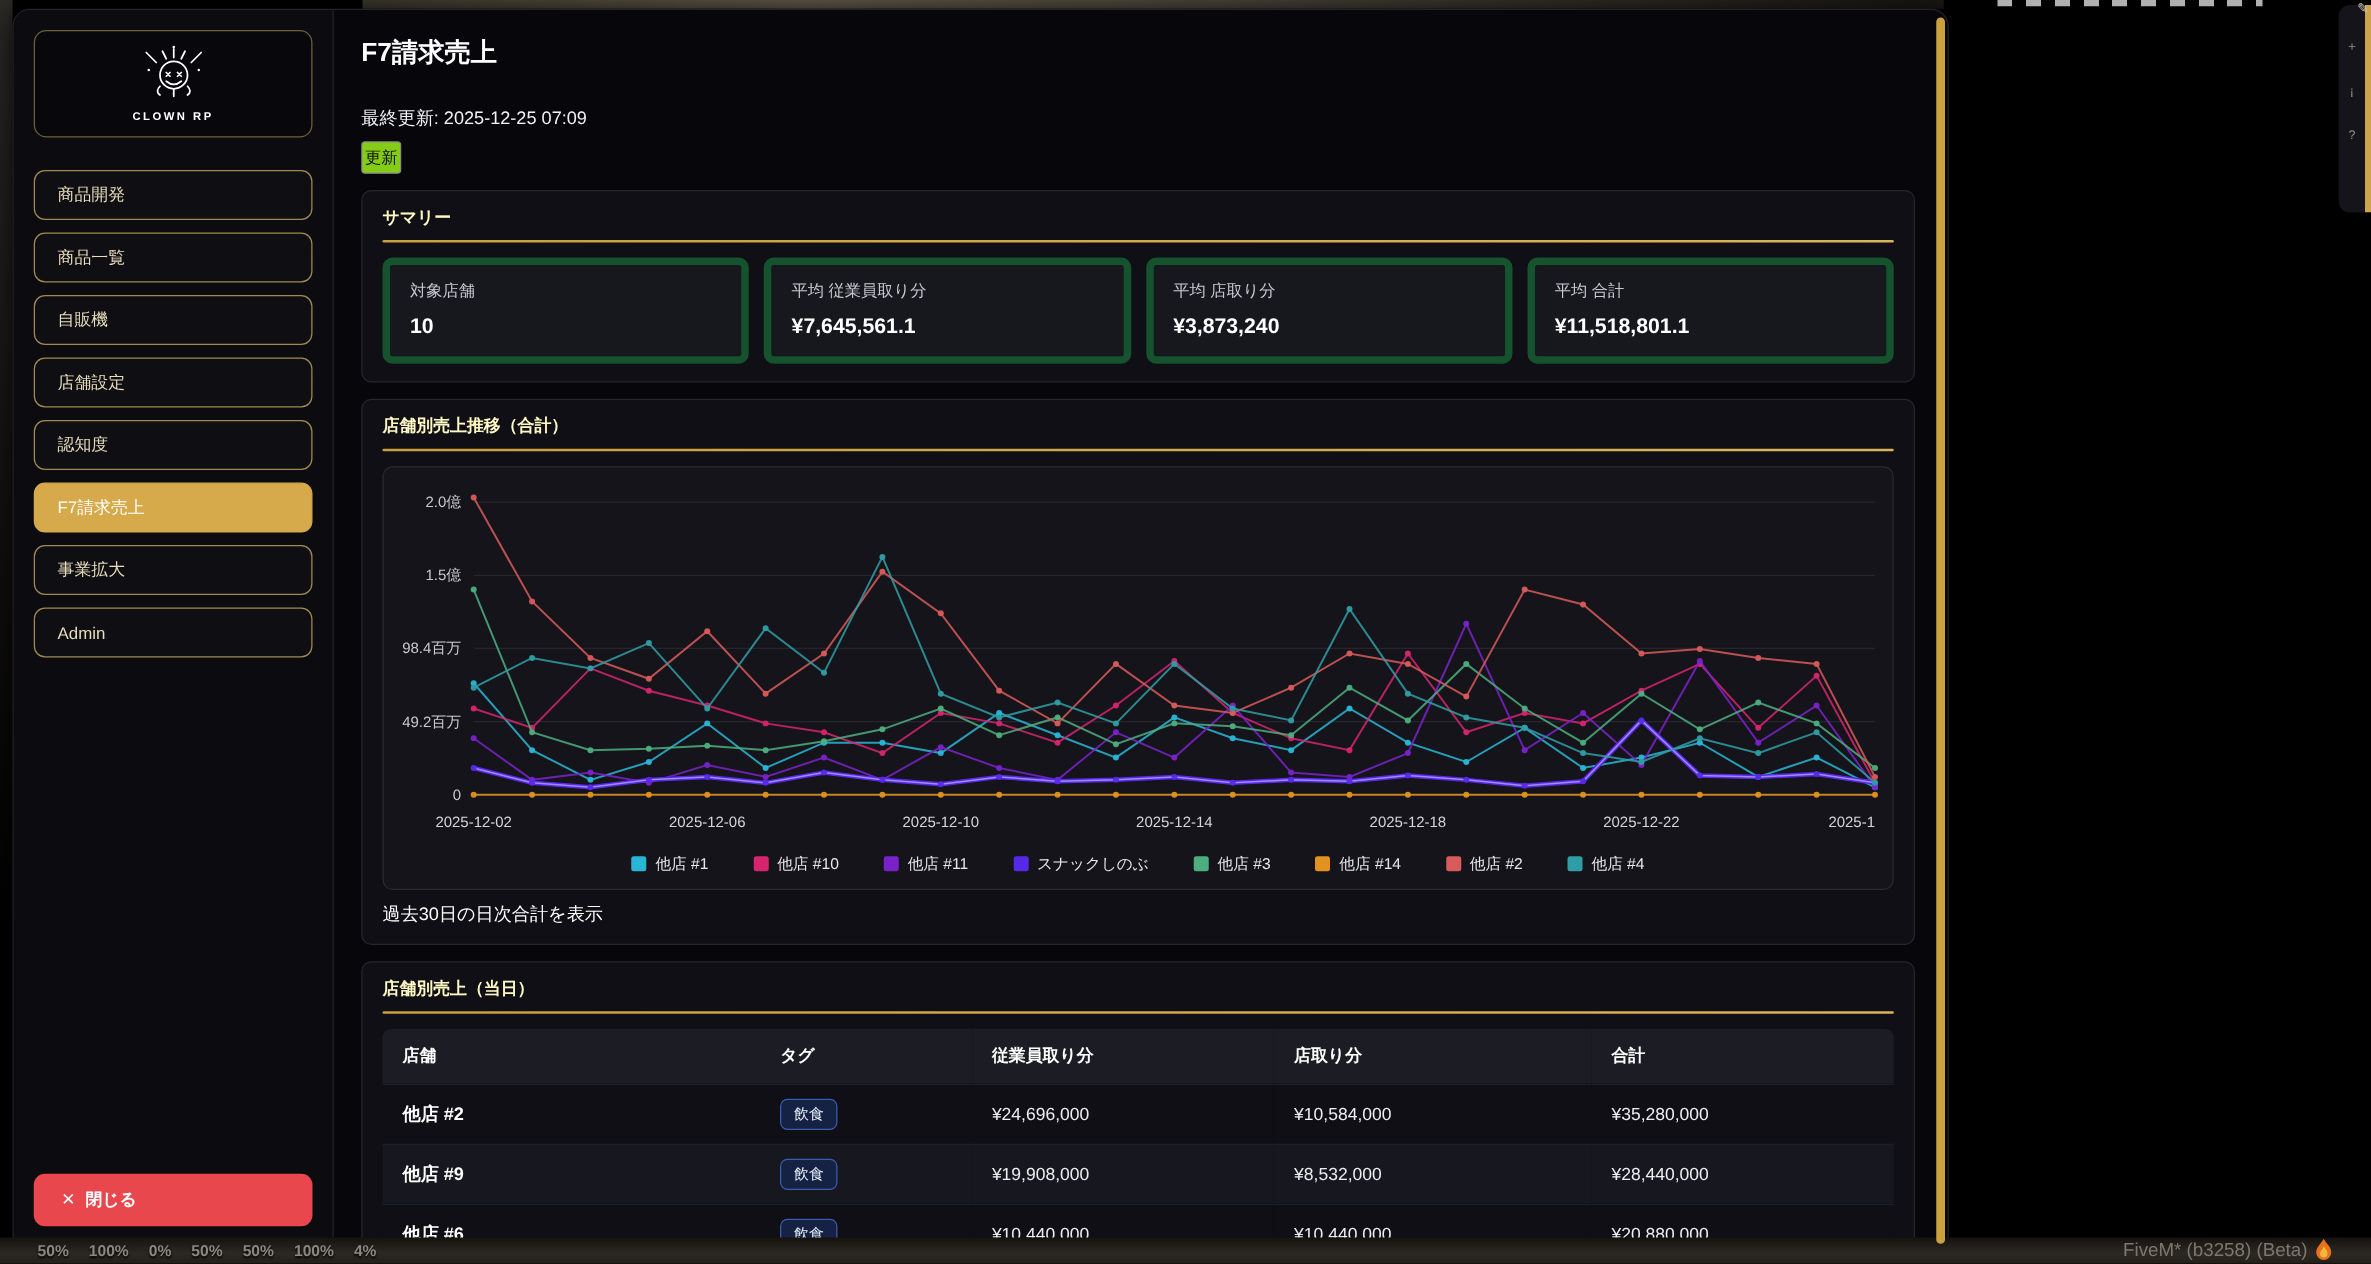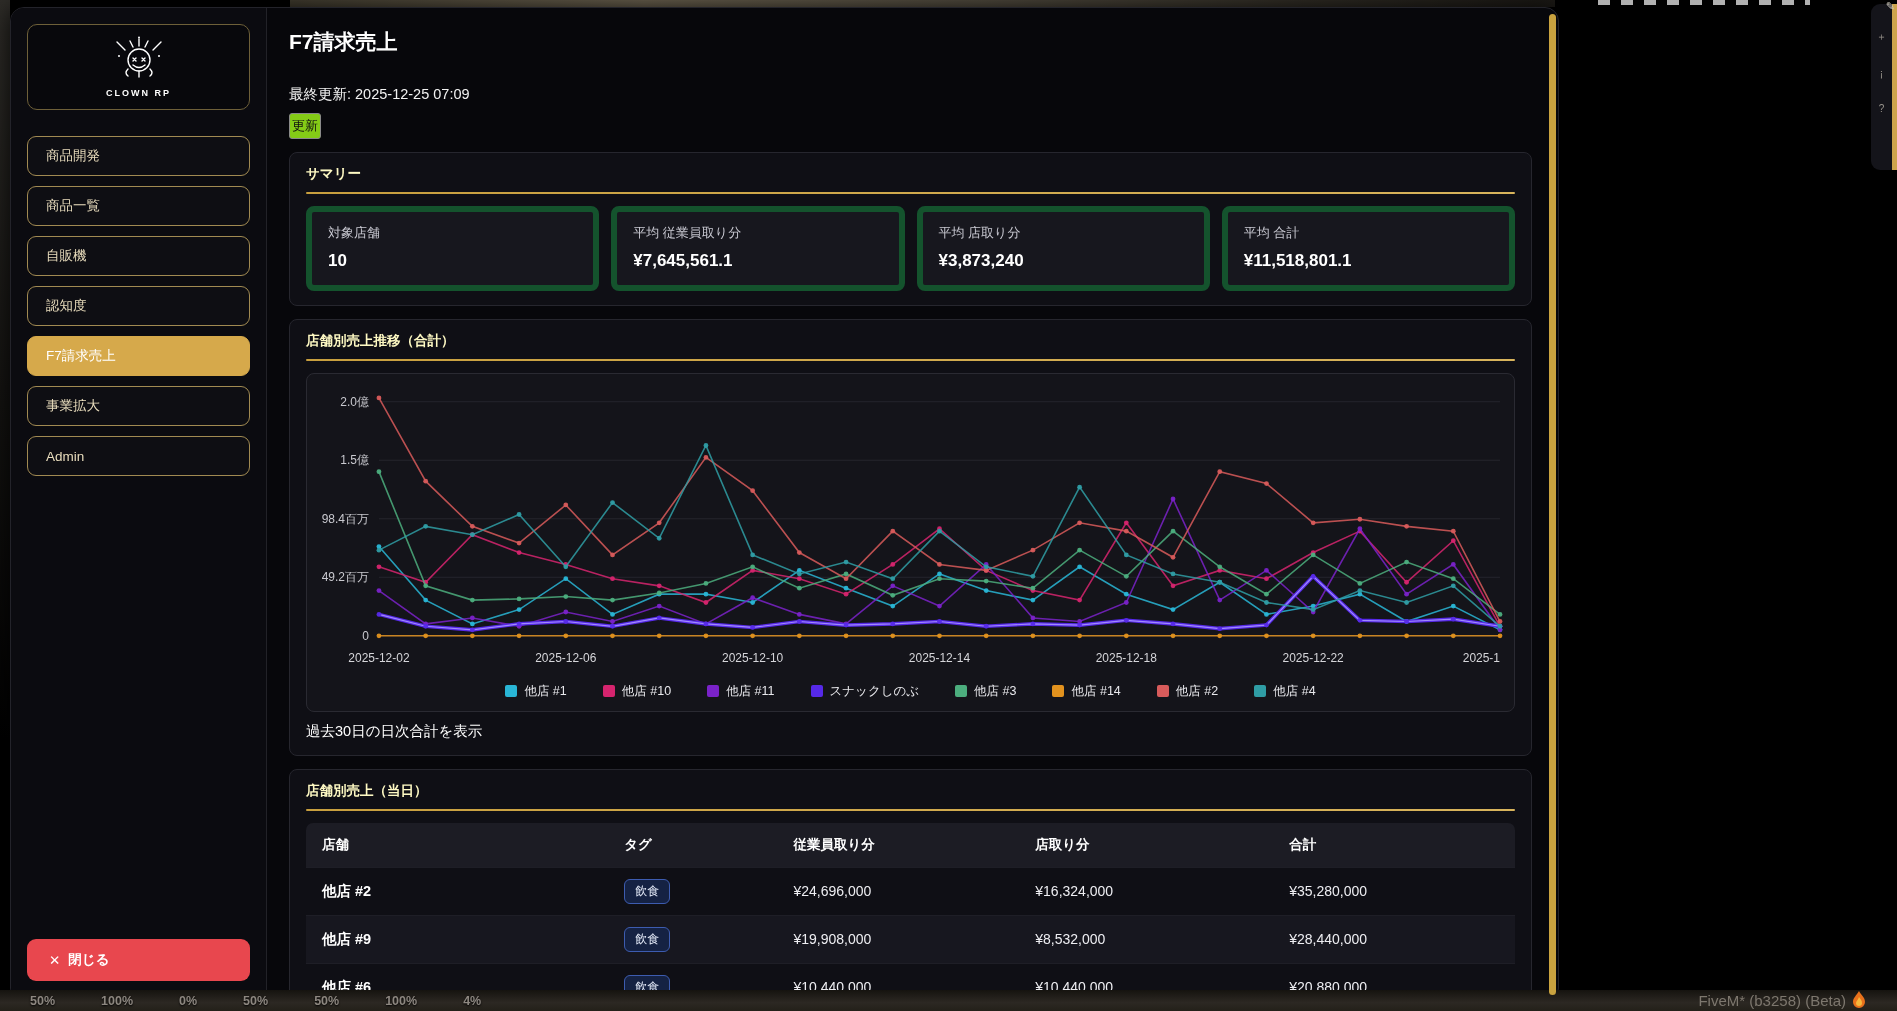--- a/index.html
+++ b/index.html
@@ -8,21 +8,21 @@
 
   
   .left-strip{position:absolute;left:0;top:0;width:10px;height:100%;
     background:linear-gradient(180deg,#2e2c28,#141311 40%,#000 75%);}
   .top-strip{position:absolute;top:0;left:290px;width:1265px;height:7px;opacity:.8;
     background:linear-gradient(90deg,#57503f,#8c8068 28%,#6a6252 55%,#3f3a30 80%,#23201b);}
   .top-dashes{position:absolute;top:0;left:1598px;width:212px;height:5px;opacity:.85;
     background:repeating-linear-gradient(90deg,#d0d0d0 0 12px,transparent 12px 23px);}
   .ground{position:absolute;bottom:0;left:0;right:0;height:21px;
     background:linear-gradient(180deg,#15130f,#2c2823 60%,#232019);}
-  .pcts{position:absolute;bottom:3px;left:30px;display:flex;gap:46px;
+  .pcts{position:absolute;bottom:3px;left:30px;display:flex;gap:16px;
     font-size:12.5px;font-weight:bold;color:#8d8780;text-shadow:0 1px 2px #000;}
   .watermark{position:absolute;right:30px;bottom:1px;font-size:15px;color:#7d776e;
     display:flex;align-items:center;gap:5px;}
   .phone-edge{position:absolute;right:0;top:4px;width:21px;height:140px;
     background:#14141a;border-right:5px solid #cda44d;border-radius:9px 0 0 9px;
     display:flex;flex-direction:column;align-items:center;gap:24px;padding-top:26px;
     color:#9a958d;font-size:10px;}
   .pencil{position:absolute;right:2px;top:0;color:#cfcabf;font-size:11px;}
 
   
@@ -119,20 +119,23 @@
 
     <div id="menu">
         <div class="menu-item">
           <span>商品開発</span>
         </div>
         <div class="menu-item">
           <span>商品一覧</span>
         </div>
         <div class="menu-item">
           <span>自販機</span>
+        </div>
+        <div class="menu-item">
+          <span>店舗設定</span>
         </div>
         <div class="menu-item">
           <span>認知度</span>
         </div>
         <div class="menu-item active">
           <span>F7請求売上</span>
         </div>
         <div class="menu-item">
           <span>事業拡大</span>
         </div>
@@ -466,21 +469,21 @@
               <th>従業員取り分</th>
               <th>店取り分</th>
               <th>合計</th>
             </tr>
           </thead>
         <tbody id="tbody">
             <tr>
               <td class="row-name">他店 #2</td>
               <td><span class="badge">飲食</span></td>
               <td>¥24,696,000</td>
-              <td>¥16,324,000</td>
+              <td>¥10,584,000</td>
               <td>¥35,280,000</td>
             </tr>
             <tr>
               <td class="row-name">他店 #9</td>
               <td><span class="badge">飲食</span></td>
               <td>¥19,908,000</td>
               <td>¥8,532,000</td>
               <td>¥28,440,000</td>
             </tr>
             <tr>

